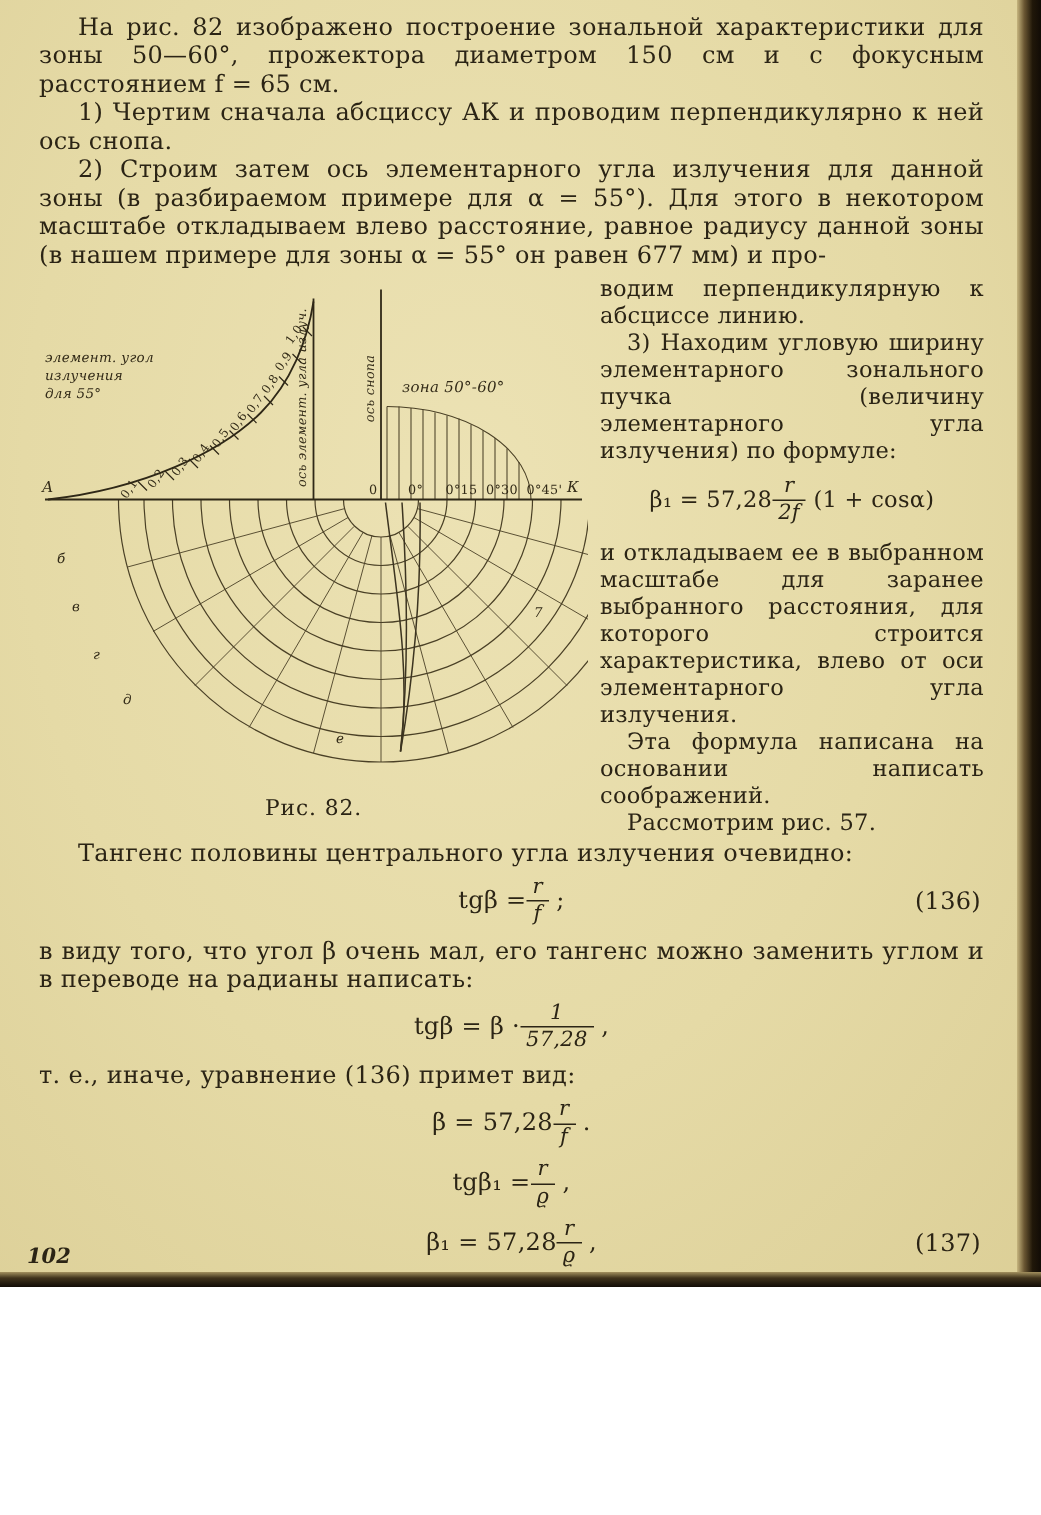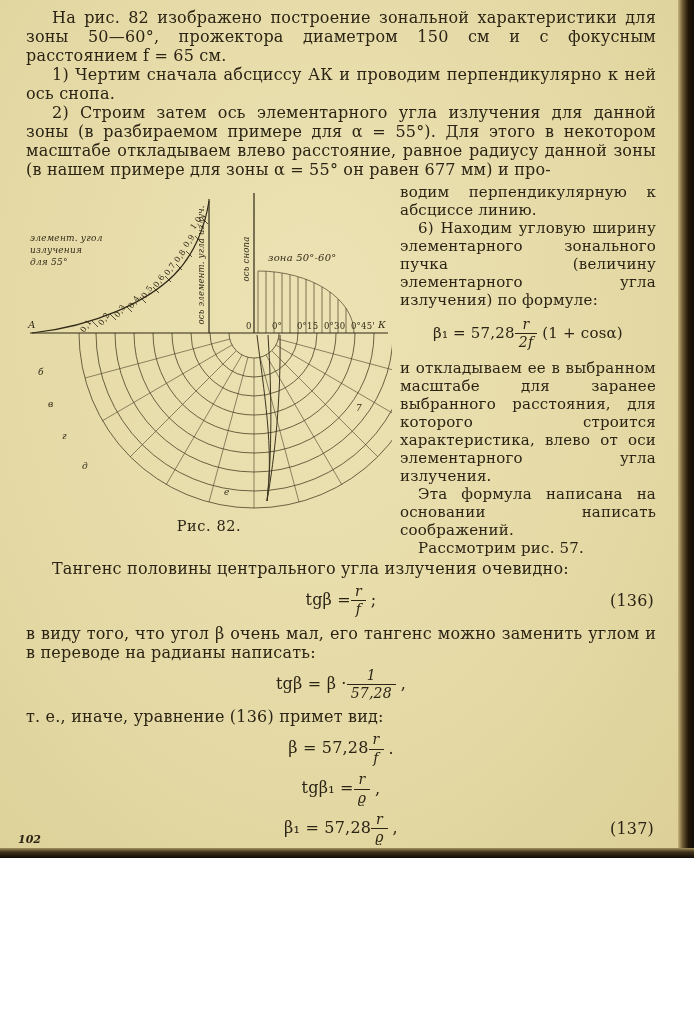--- a/index.html
+++ b/index.html
@@ -6,35 +6,35 @@
   .page{
     position:relative;width:694px;height:858px;overflow:hidden;
     background:radial-gradient(ellipse at 45% 38%, #ece2b4 0%, #e5daa6 55%, #dccf97 100%);
     font-family:"DejaVu Serif", serif;color:#2b2415;
   }
   .content{position:absolute;left:26px;right:38px;top:8px;font-size:16px;line-height:19px;text-align:justify;letter-spacing:.2px;}
   p{margin:0;}
   .indent{text-indent:26px;}
   .fig-row{display:flex;gap:8px;margin:4px 0 2px 0;}
   .fig-left{margin:0;width:366px;flex:0 0 366px;}
-  .fig-caption{text-align:center;font-size:14.5px;margin-top:0;letter-spacing:.6px;}
+  .fig-caption{text-align:center;font-size:14.5px;margin-top:13px;letter-spacing:.6px;}
   .fig-right{flex:1;font-size:15px;line-height:18px;text-align:justify;}
   .fig-right .indent{text-indent:18px;}
   svg{display:block;}
   svg text{font-family:"DejaVu Serif", serif;fill:#332b18;}
   .eq{position:relative;text-align:center;margin:6px 0;line-height:1.1;}
   .eq-small{margin:8px 0;}
   .eq-lhs{margin-right:0;}
   .eq-rhs{margin-left:5px;}
   .eq-mid{margin:0 6px;}
   .frac{display:inline-block;vertical-align:middle;text-align:center;font-size:14px;}
   .frac .num{display:block;border-bottom:1px solid #2b2415;padding:0 4px 1px;line-height:1.1;font-style:italic;}
   .frac .den{display:block;padding:1px 4px 0;line-height:1.1;font-style:italic;}
   .eq-tag{position:absolute;right:2px;top:50%;transform:translateY(-50%);}
-  .page-number{position:absolute;left:18px;bottom:12px;font-style:italic;font-size:11px;font-weight:bold;}
+  .page-number{position:absolute;left:18px;bottom:12px;font-style:italic;font-size:14px;font-weight:bold;}
   .edge-right{position:absolute;top:0;right:0;bottom:0;width:16px;
     background:linear-gradient(90deg,#c6b57e 0%,#6b5733 30%,#201709 65%,#120c06 100%);}
   .edge-bottom{position:absolute;left:0;right:0;bottom:0;height:10px;
     background:linear-gradient(0deg,#120c06 0%,#40331c 60%,#a3905e 100%);}
 </style>
 </head>
 <body>
 
 <div class="page">
   <div class="content">
@@ -146,21 +146,21 @@
             <text x="56" y="286">д</text>
             <text x="198" y="312">е</text>
             <text x="330" y="228">7</text>
           </g>
         </svg>
         <figcaption class="fig-caption">Рис. 82.</figcaption>
       </figure>
 
       <div class="fig-right">
         <p>водим перпендикулярную к абсциссе линию.</p>
-        <p class="indent">6) Находим угловую ширину элементарного зонального пучка (величину элементарного угла излучения) по формуле:</p>
+        <p class="indent">3) Находим угловую ширину элементарного зонального пучка (величину элементарного угла излучения) по формуле:</p>
         <div class="eq eq-small">
           <span class="eq-lhs">β₁ = 57,28</span><span class="frac"><span class="num">r</span><span class="den">2f</span></span><span class="eq-rhs">(1 + cosα)</span>
         </div>
         <p>и откладываем ее в выбранном масштабе для заранее выбранного расстояния, для которого строится характеристика, влево от оси элементарного угла излучения.</p>
         <p class="indent">Эта формула написана на основании написать соображений.</p>
         <p class="indent">Рассмотрим рис. 57.</p>
       </div>
     </div>
 
     <p class="indent">Тангенс половины центрального угла излучения очевидно:</p>

